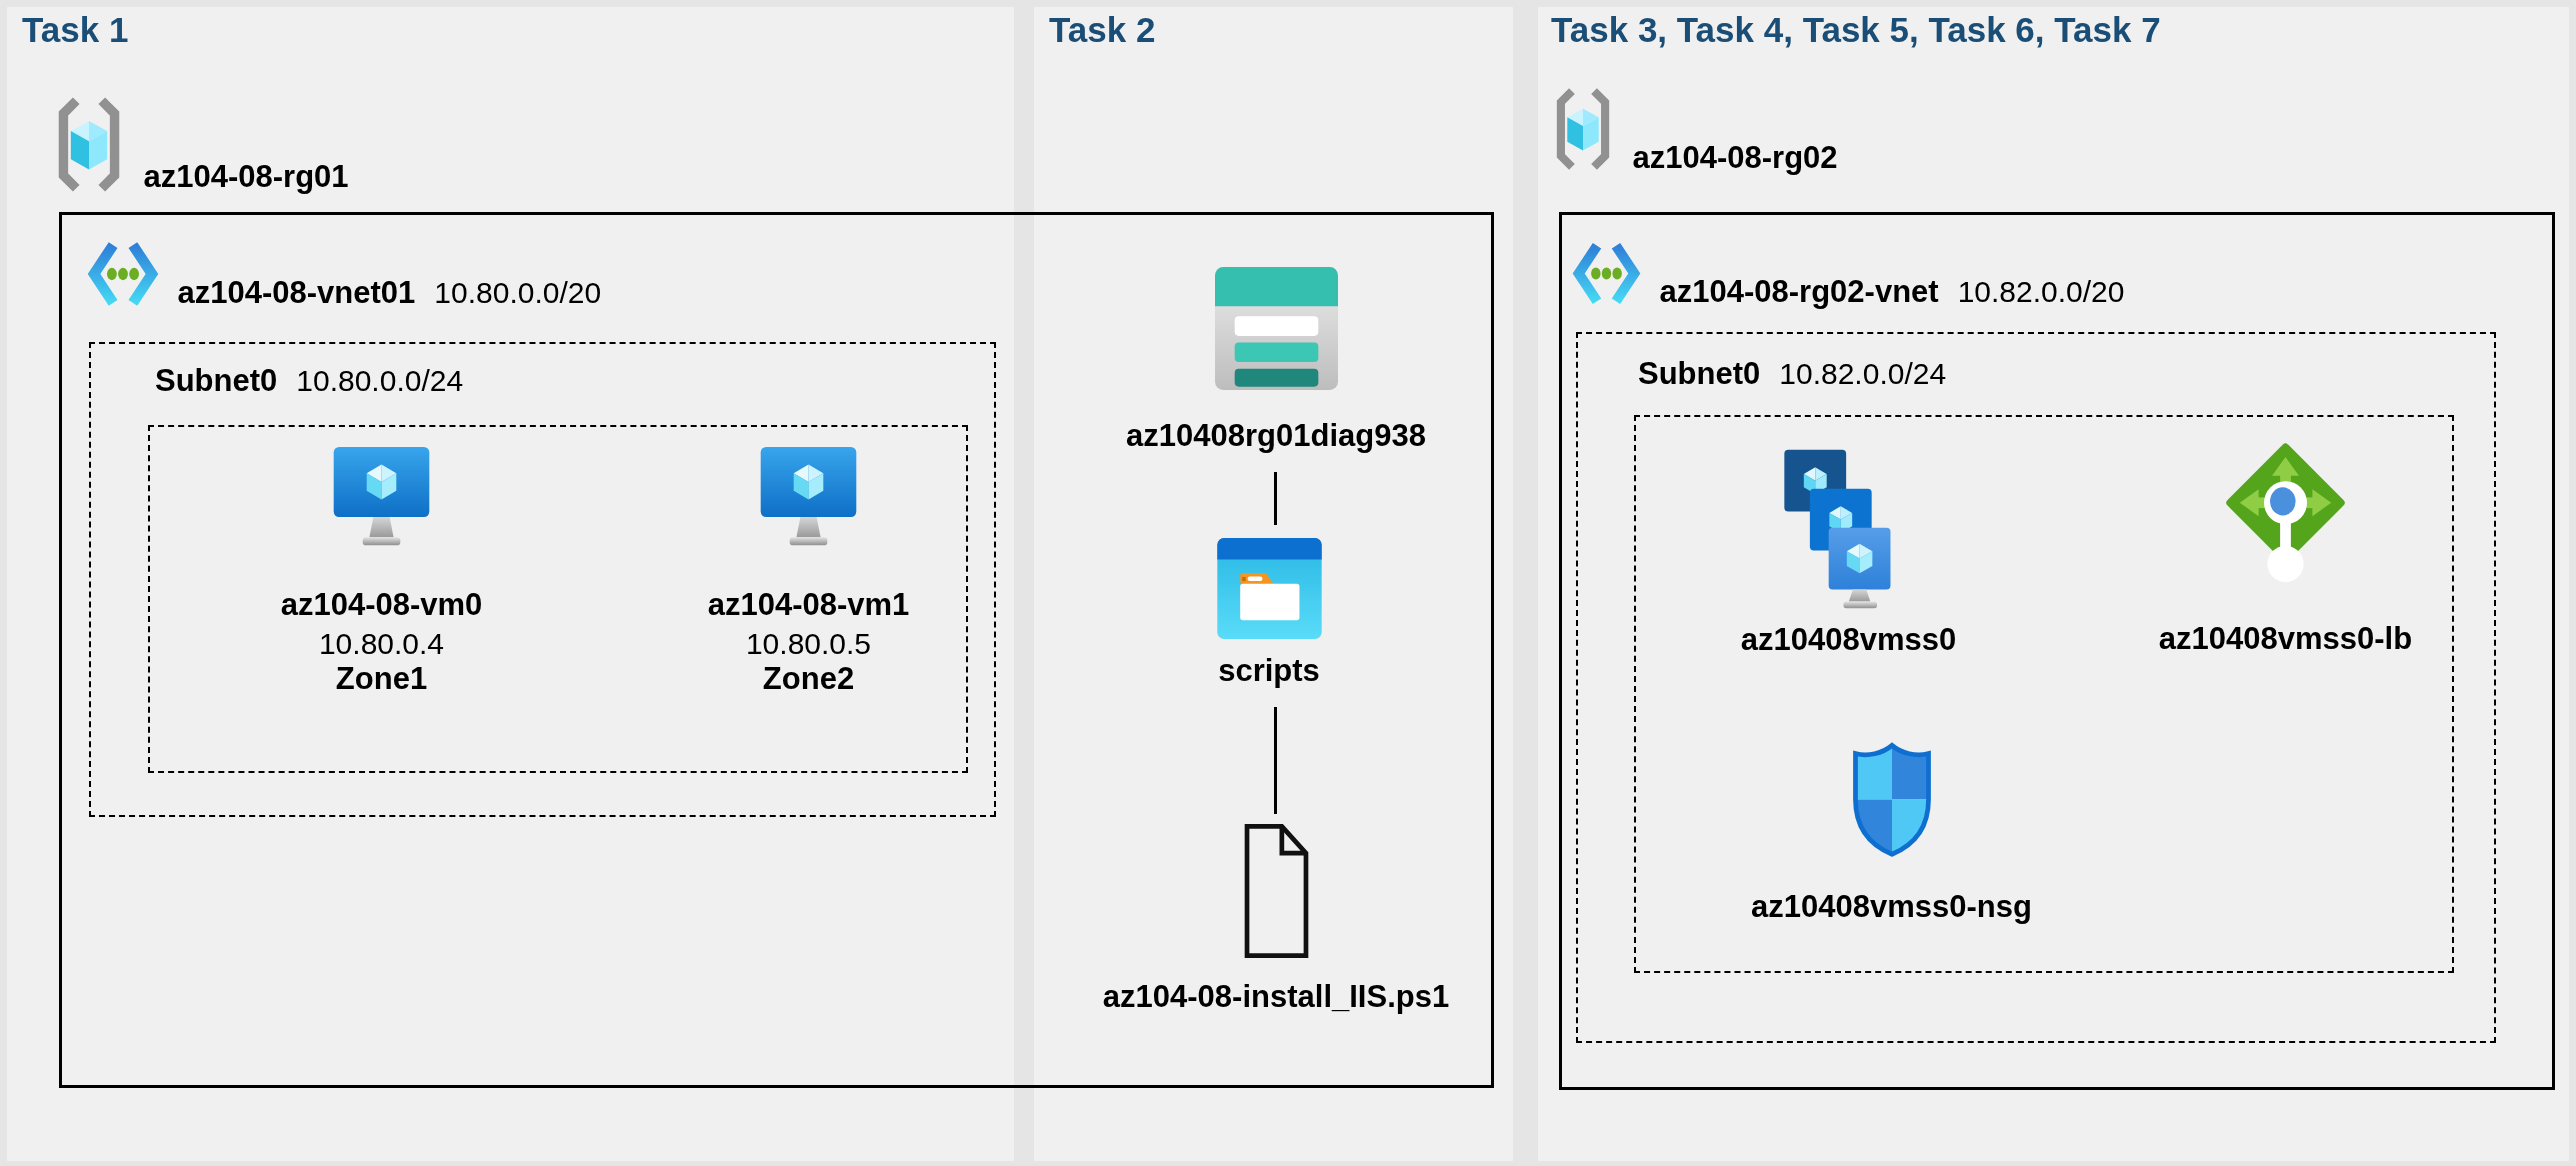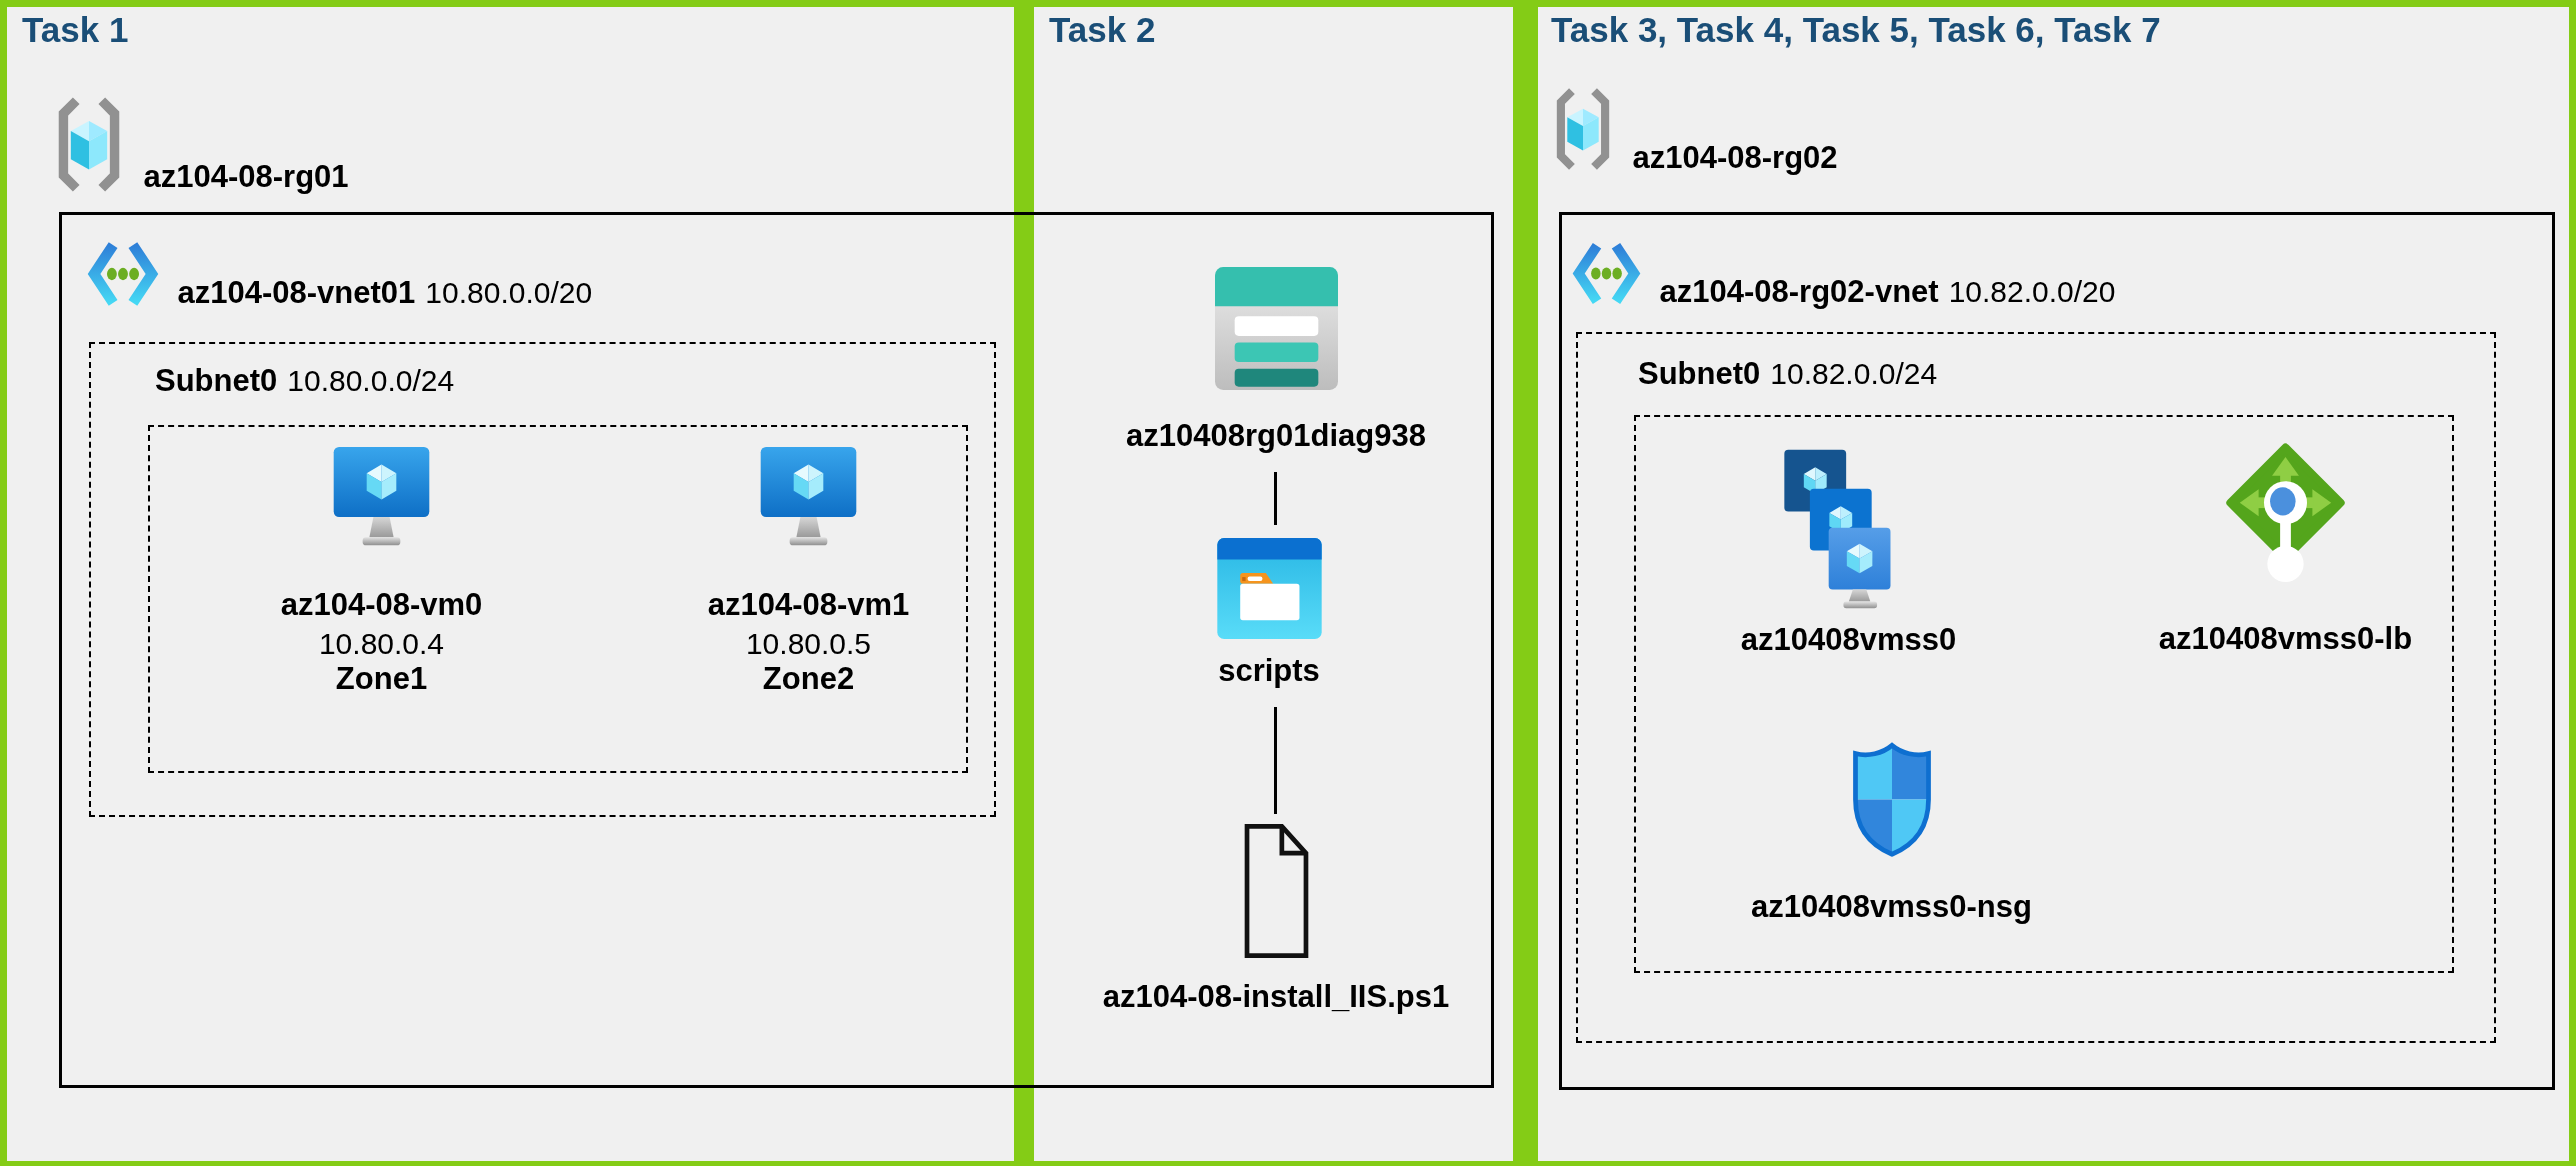--- a/index.html
+++ b/index.html
@@ -1,16 +1,16 @@
 <!DOCTYPE html>
 <html style="font-size:10.8px"><head>
 <meta charset="utf-8">
 <style>
   html,body{margin:0;padding:0;background:#fff}
-  .canvas{position:relative;width:2576px;height:1166px;background:#84cc16;
+  .canvas{position:relative;width:2576px;height:1166px;background:#e5e5e5;
           font-family:"Liberation Sans",sans-serif;color:#000;overflow:hidden}
   .panel{position:absolute;top:6.7px;height:1154px;background:#f0f0f0}
   #panel1{left:6.7px;width:1007px}
   #panel2{left:1034px;width:479px}
   #panel3{left:1538px;width:1031px}
   .title{position:absolute;font-size:35px;font-weight:700;color:#1a4e77;line-height:1.2}
   #title1{left:22px;top:9.4px}
   #title2{left:1049px;top:9.4px}
   #title3{left:1551px;top:9.4px}
   .solid-box{position:absolute;border:3.4px solid #000;box-sizing:border-box}
@@ -21,21 +21,21 @@
   #dash1i{left:148px;top:425px;width:820px;height:348px}
   #dash3o{left:1576px;top:332px;width:920px;height:711px}
   #dash3i{left:1634px;top:415px;width:820px;height:558px}
   .res-row{position:absolute;display:flex;align-items:flex-end}
   #rg1{left:52px;top:94px;gap:17.5px}
   #vnet1{left:86px;top:237px;gap:17.5px}
   #rg2{left:1551px;top:82px;gap:17.5px}
   #vnet3{left:1571px;top:237px;gap:17.5px}
   .name{font-size:31px;font-weight:700;line-height:1.15}
   .plain{font-size:30px;font-weight:400;line-height:1.15}
-  .label-pair{display:flex;align-items:baseline;gap:10px}
+  .label-pair{display:flex;align-items:baseline;gap:19px}
   .sub-label{position:absolute}
   #subnet1{left:155px;top:363px}
   #subnet3{left:1638px;top:356px}
   .col{position:absolute;display:flex;flex-direction:column;align-items:center;text-align:center}
   #vm0{left:179px;top:444px;width:405px}
   #vm1{left:606px;top:444px;width:405px}
   .vm-name{margin-top:28px}
   .vm-ip{margin-top:4px}
   .vm-zone{}
   #storagecol{left:1047px;top:267px;width:458px}

